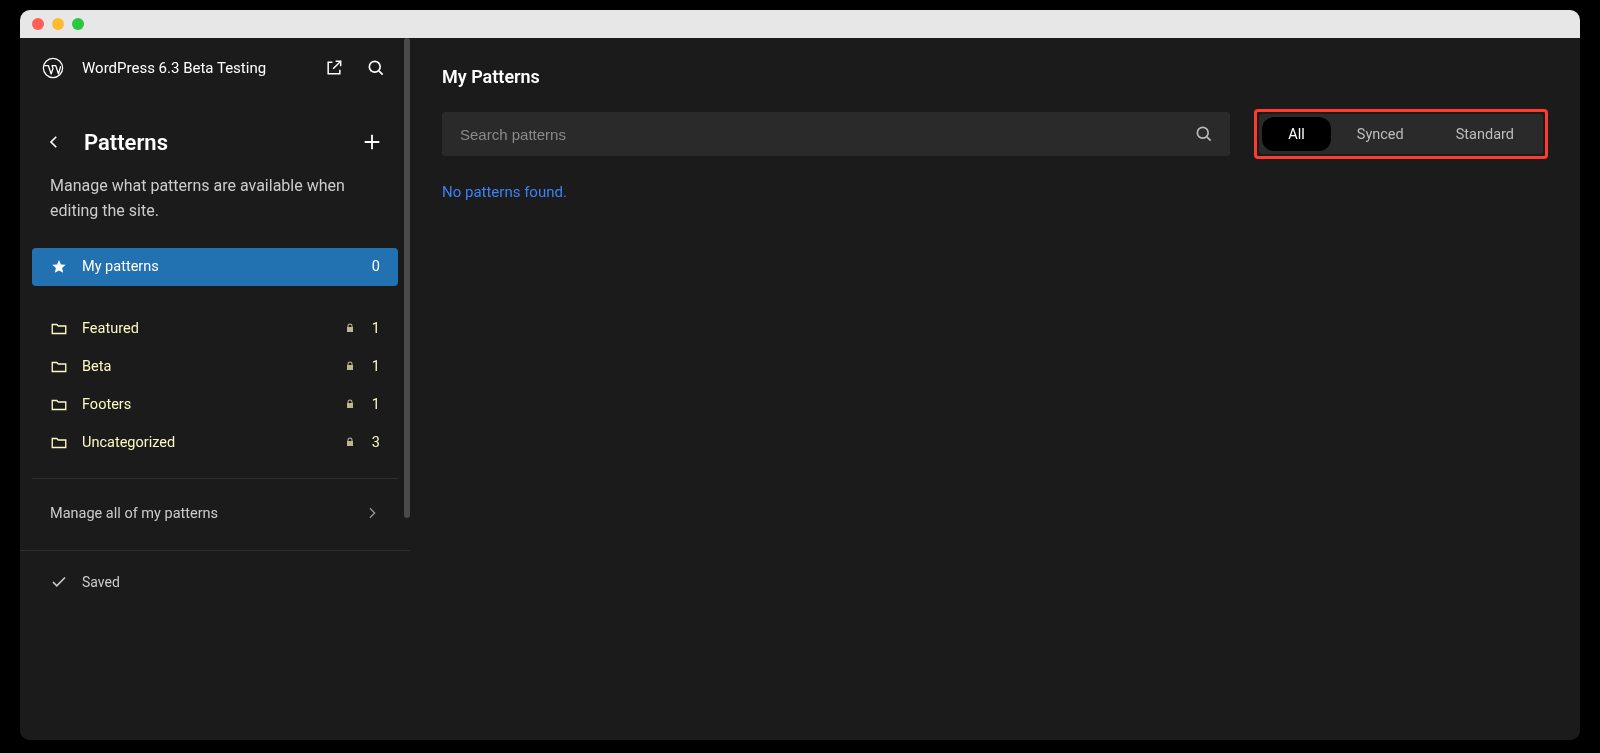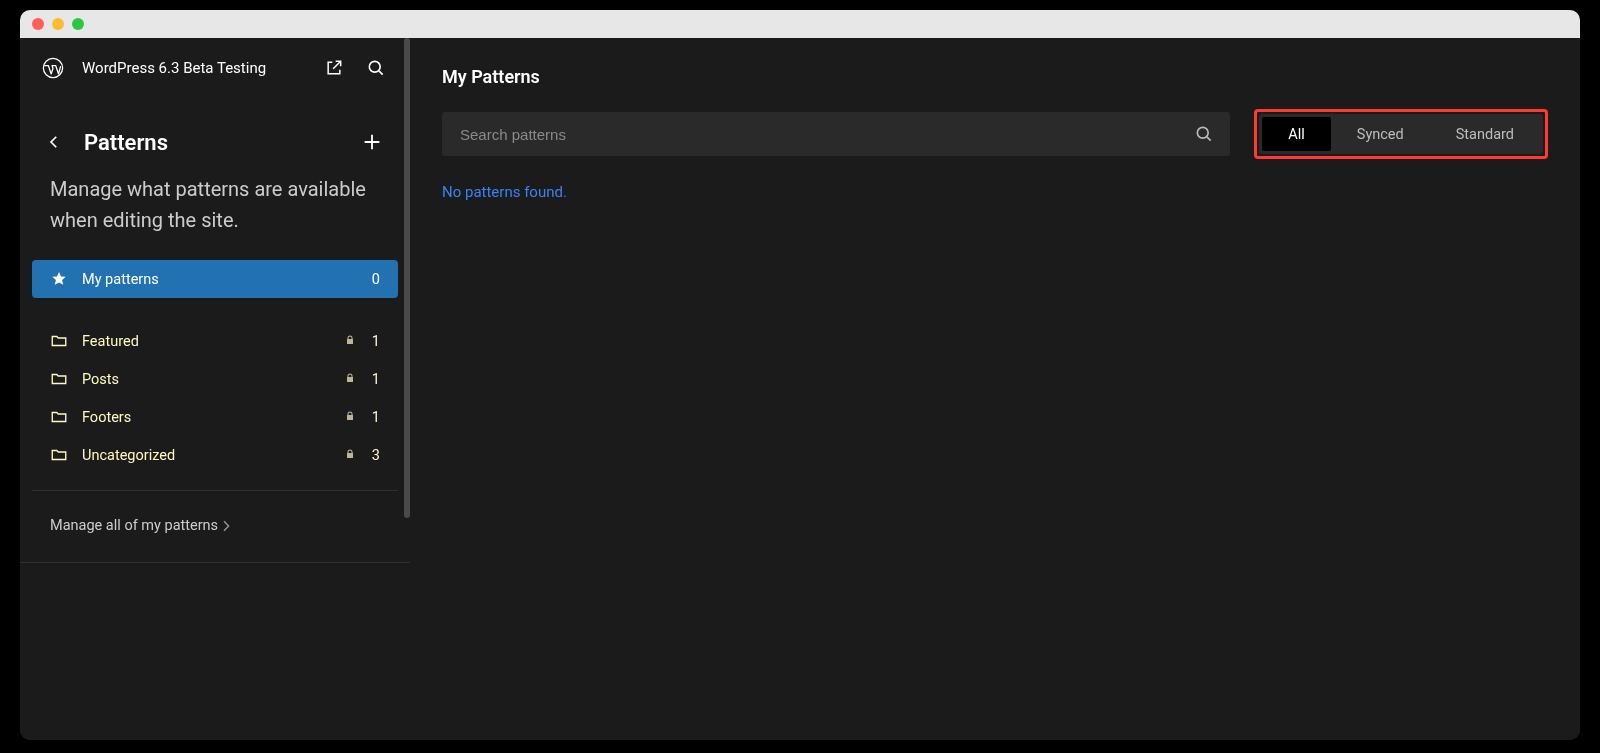--- a/index.html
+++ b/index.html
@@ -65,40 +65,40 @@
   .sb-header{
     display:flex;align-items:center;justify-content:space-between;
     padding:36px 22px 8px 22px;
   }
   .sb-header-left{display:flex;align-items:center;gap:18px;}
   .back-btn{width:24px;height:24px;display:flex;align-items:center;justify-content:center;cursor:pointer;color:#fff;}
   .sb-title{font-size:22px;font-weight:600;color:#fff;}
   .add-btn{width:32px;height:32px;display:flex;align-items:center;justify-content:center;cursor:pointer;color:#fff;}
   .sb-desc{
     padding:8px 30px 24px 30px;
-    font-size:20px;line-height:1.55;color:#ccc;
+    font-size:16px;line-height:1.55;color:#ccc;
   }
   .sb-list{padding:0 12px;}
   .sb-item{
     display:flex;align-items:center;gap:14px;
     padding:10px 18px;
     border-radius:4px;
     cursor:pointer;
     color:#fef9c3;
     font-size:14.5px;
   }
   .sb-item .icon{width:18px;height:18px;display:flex;align-items:center;justify-content:center;flex-shrink:0;color:currentColor;}
   .sb-item .label{flex:1;}
   .sb-item .lock{width:14px;height:14px;opacity:.7;}
   .sb-item .count{color:inherit;}
   .sb-item.active{background:var(--accent);color:#fff;}
   .sb-gap{height:24px;}
   .sb-divider{height:1px;background:var(--divider);margin:16px 0;}
   .sb-link{
-    display:flex;align-items:center;justify-content:flex-start;
+    display:flex;align-items:center;justify-content:space-between;
     padding:10px 18px;
     color:#ccc;font-size:14.5px;cursor:pointer;
   }
   .sb-link .chev{opacity:.7;}
   .sb-footer-sep{height:1px;background:var(--divider);margin-top:18px;}
   .sb-footer{
     display:flex;align-items:center;gap:14px;
     padding:22px 30px;color:#ccc;
   }
 
@@ -120,21 +120,21 @@
 
   .tab-highlight{
     border:3px solid var(--highlight);border-radius:4px;padding:2px;
   }
   .tabgroup{
     display:flex;background:var(--tabgroup-bg);
     border-radius:3px;height:40px;align-items:center;padding:3px;
   }
   .tab{
     padding:0 26px;height:34px;display:flex;align-items:center;justify-content:center;
-    color:#bdbdbd;font-size:14.5px;cursor:pointer;border-radius:2px;
+    color:#bdbdbd;font-size:14.5px;cursor:pointer;border-radius:12px;
   }
   .tab.active{background:var(--tab-active-bg);color:#fff;}
 
   .empty-msg{color:#3b82f6;font-size:15px;}
 
   svg{display:block;}
 </style>
 </head>
 <body>
 
@@ -217,21 +217,21 @@
           </span>
           <span class="count">1</span>
         </div>
 
         <div class="sb-item">
           <span class="icon">
             <svg viewBox="0 0 24 24" width="18" height="18" fill="none" stroke="currentColor" stroke-width="1.8">
                 <path d="M3 6h6l2 2h10v10H3z"></path>
               </svg>
           </span>
-          <span class="label">Posts</span>
+          <span class="label">Beta</span>
           <span class="lock">
             <svg viewBox="0 0 24 24" width="12" height="12" fill="currentColor">
                 <path d="M7 10V8a5 5 0 0110 0v2h1v10H6V10h1zm2 0h6V8a3 3 0 00-6 0v2z"></path>
               </svg>
           </span>
           <span class="count">1</span>
         </div>
 
         <div class="sb-item">
           <span class="icon">
@@ -269,20 +269,28 @@
           <span>Manage all of my patterns</span>
           <span class="chev">
             <svg viewBox="0 0 24 24" width="16" height="16" fill="none" stroke="currentColor" stroke-width="2">
                 <path d="M9 5l7 7-7 7"></path>
               </svg>
           </span>
         </div>
       </div>
 
       <div class="sb-footer-sep"></div>
+      <div class="sb-footer">
+        <span>
+          <svg viewBox="0 0 24 24" width="18" height="18" fill="none" stroke="currentColor" stroke-width="2.2">
+              <path d="M4 12l5 5L20 6"></path>
+            </svg>
+        </span>
+        <span>Saved</span>
+      </div>
 
       <div class="sidebar-scroll"></div>
     </aside>
 
     <main class="main">
       <div class="main-title">My Patterns</div>
 
       <div class="toolbar">
         <div class="search-wrap">
           <input type="text" placeholder="Search patterns" style="">

